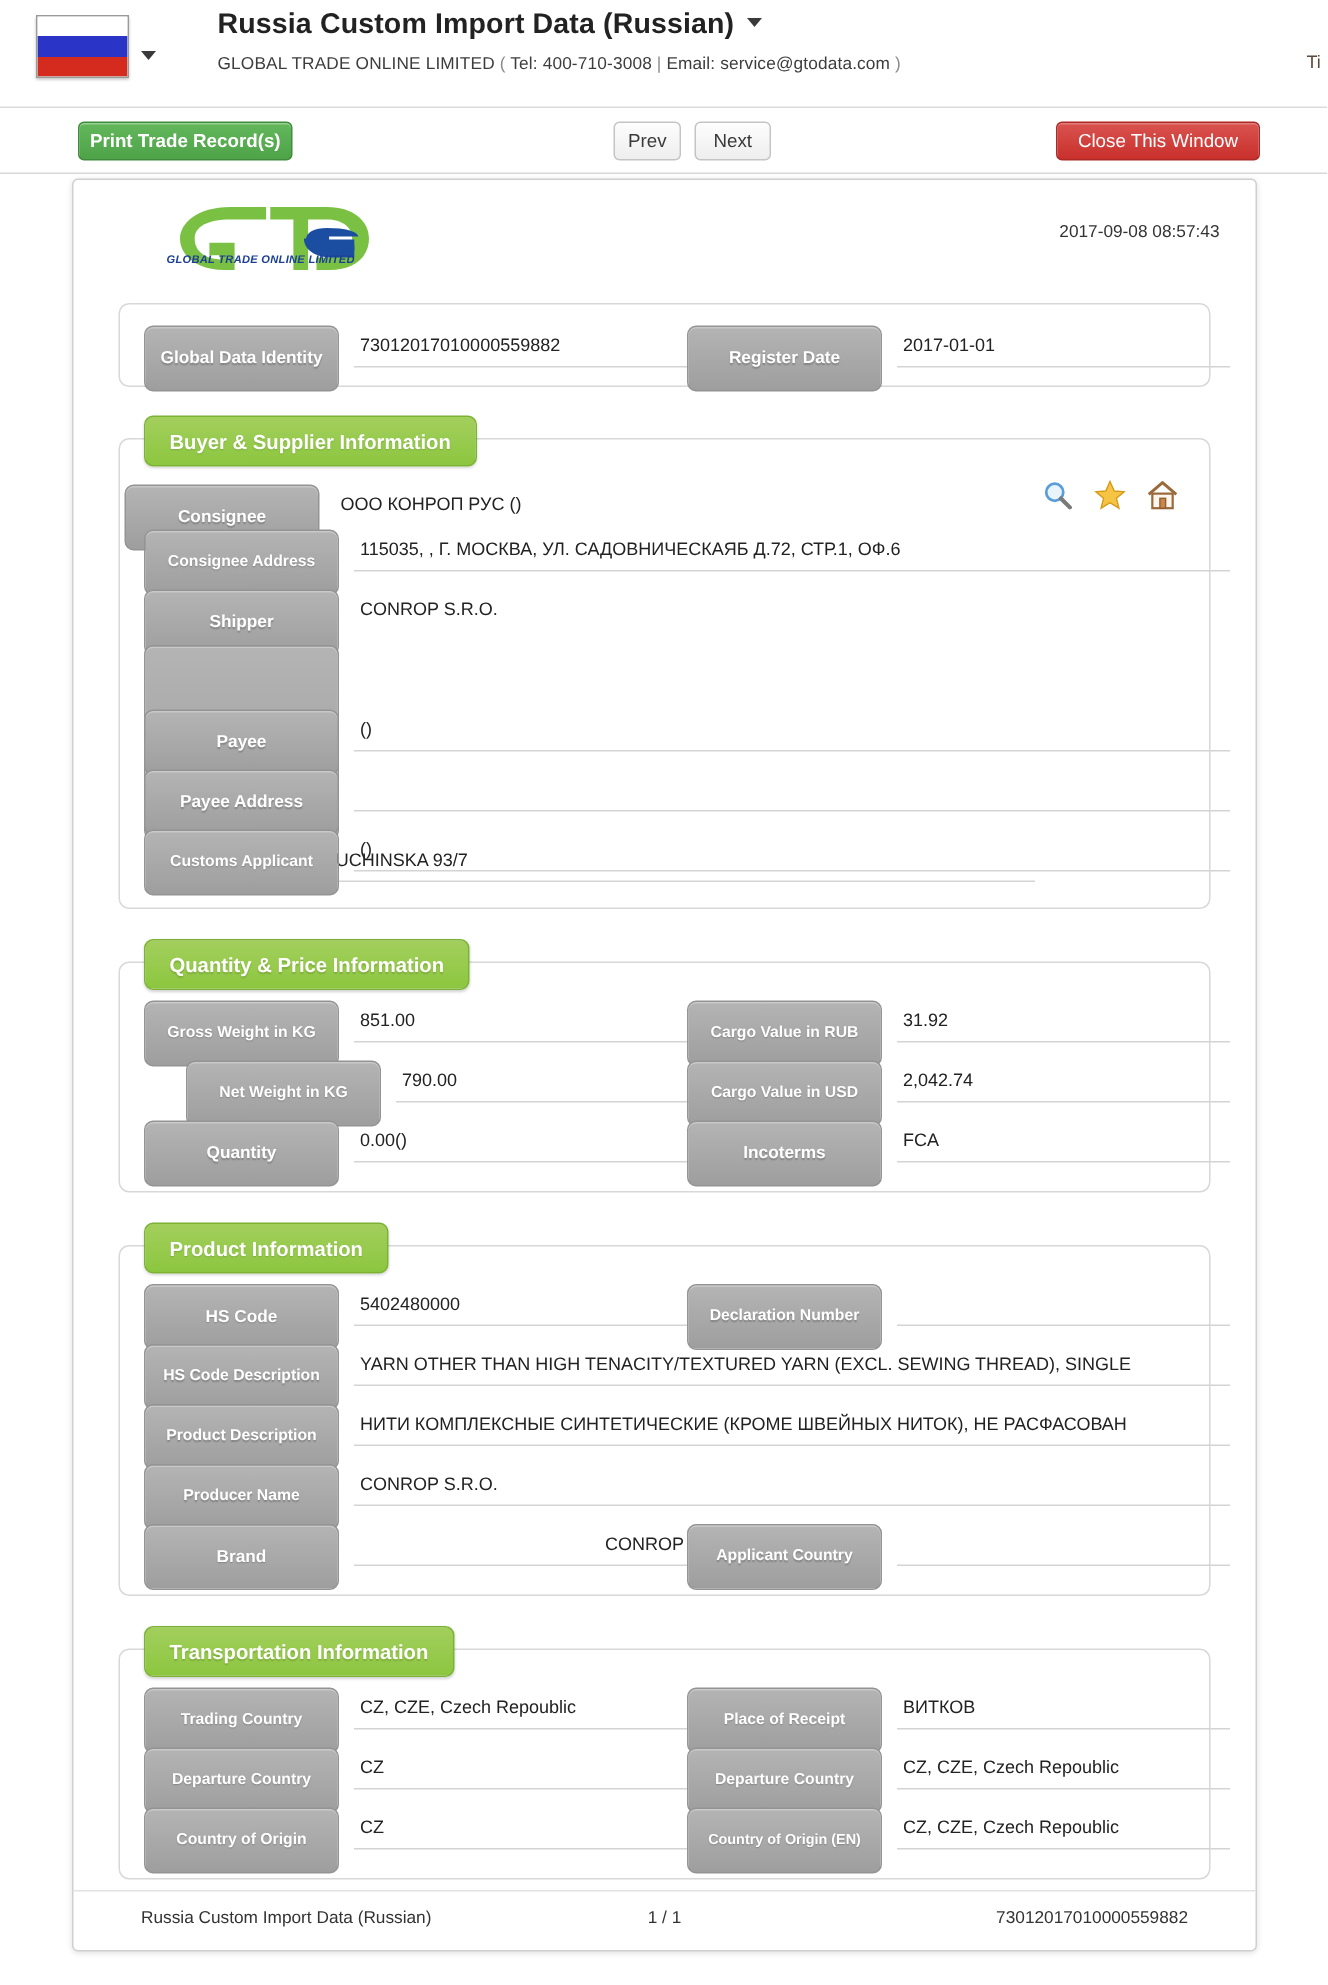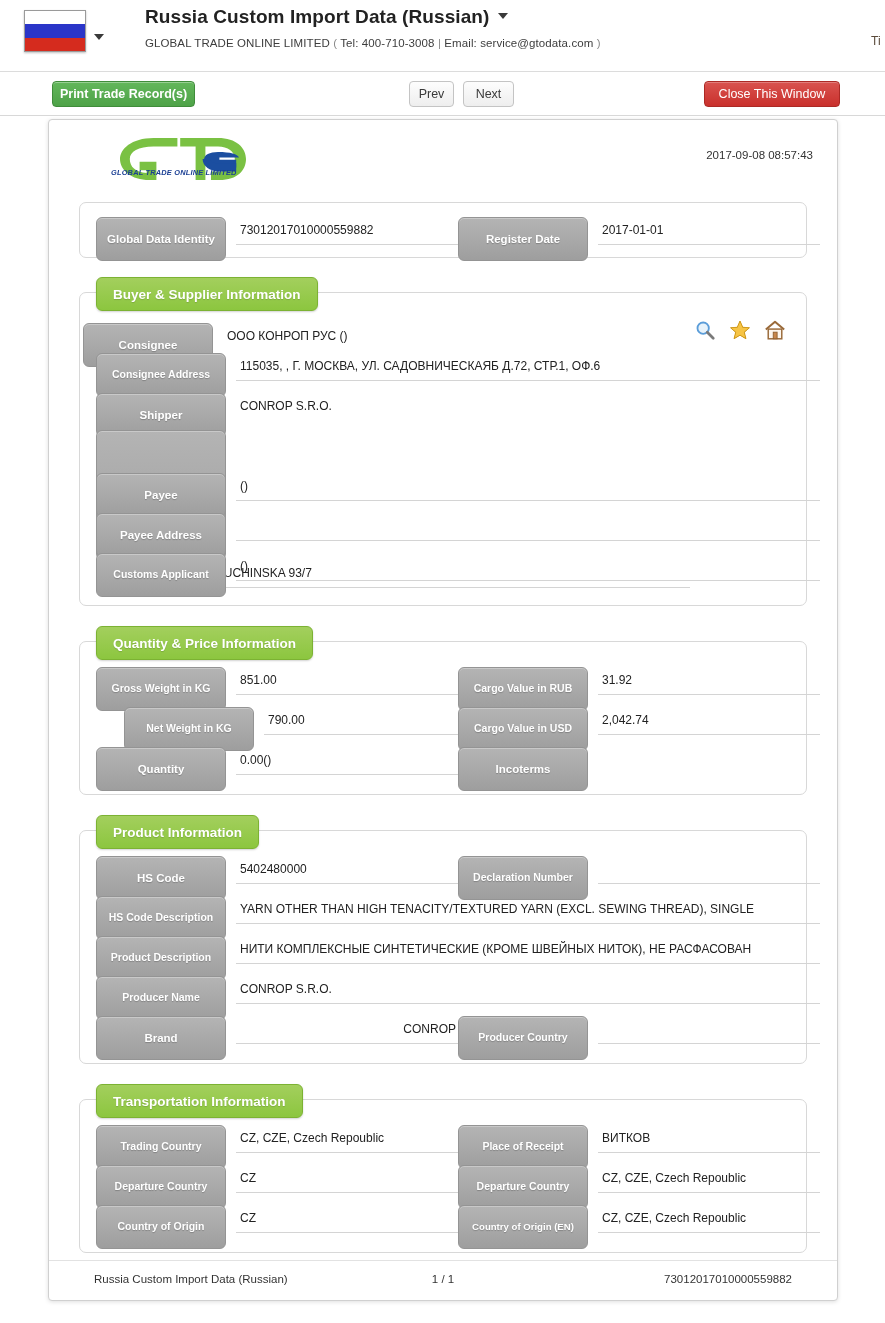--- a/index.html
+++ b/index.html
@@ -355,20 +355,21 @@
     <div class="frow" style="left:378px; top:25px;">
       <div class="fkey small">Cargo Value in RUB</div>
       <div class="fval" style="width:222px;">31.92</div>
     </div>
     <div class="frow" style="left:378px; top:65px;">
       <div class="fkey small">Cargo Value in USD</div>
       <div class="fval" style="width:222px;">2,042.74</div>
     </div>
     <div class="frow" style="left:378px; top:105px;">
       <div class="fkey">Incoterms</div>
+      <div class="fval" style="width:222px;">FCA</div>
     </div>
   </div>
 
   <div class="card" style="top:710px; height:234px;">
     <div class="card-legend">Product Information</div>
 
     <div class="frow" style="left:16px; top:25px;">
       <div class="fkey">HS Code</div>
       <div class="fval" style="width:222px;">5402480000</div>
     </div>
@@ -387,21 +388,21 @@
     </div>
     <div class="frow" style="left:16px; top:145px;">
       <div class="fkey small">Producer Name</div>
       <div class="fval" style="width:584px;">CONROP S.R.O.</div>
     </div>
     <div class="frow" style="left:16px; top:185px;">
       <div class="fkey">Brand</div>
       <div class="fval" style="width:222px;text-align:right;">CONROP</div>
     </div>
     <div class="frow" style="left:378px; top:185px;">
-      <div class="fkey small">Producer Country</div>
+      <div class="fkey small">Applicant Country</div>
       <div class="fval" style="width:222px;"></div>
     </div>
   </div>
 
   <div class="card" style="top:979px; height:154px;">
     <div class="card-legend">Transportation Information</div>
 
     <div class="frow" style="left:16px; top:25px;">
       <div class="fkey small">Trading Country</div>
       <div class="fval" style="width:222px;">CZ, CZE, Czech Repoublic</div>

